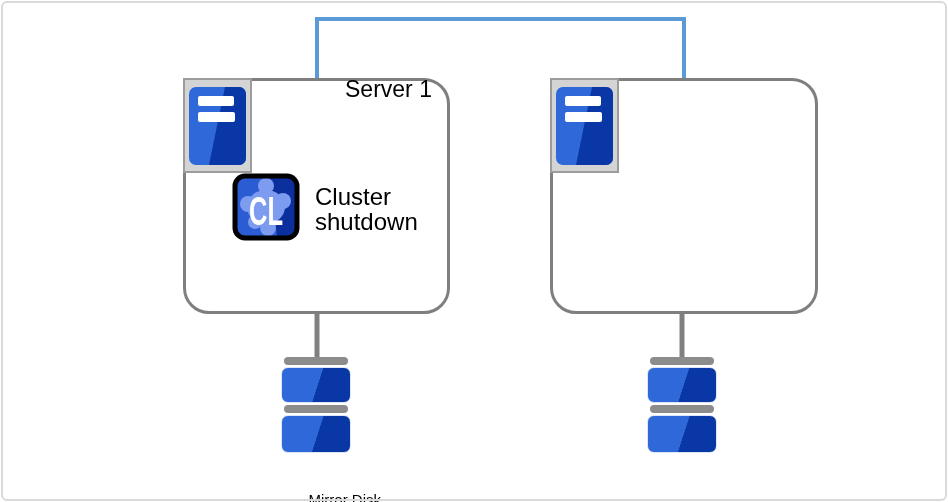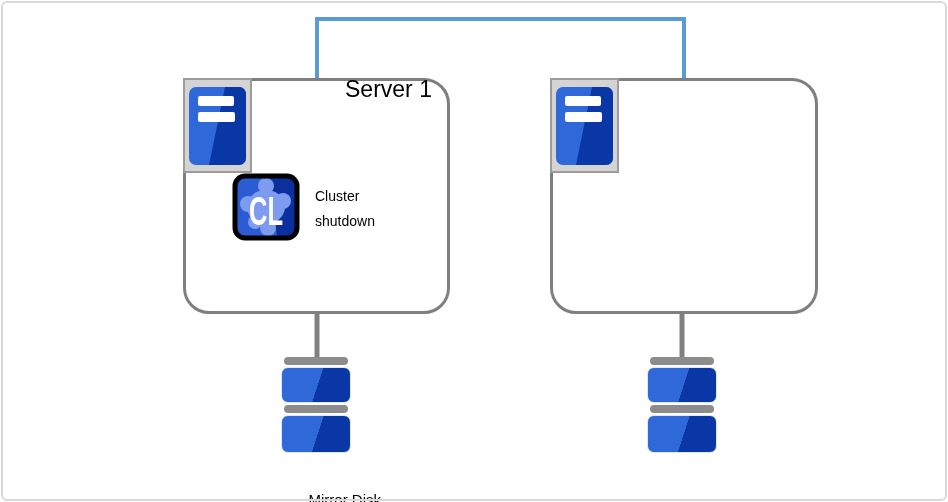--- a/index.html
+++ b/index.html
@@ -67,21 +67,21 @@
     top: 172px;
     width: 70px;
     height: 70px;
     z-index: 3;
   }
   .cluster-label {
     position: absolute;
     left: 315px;
     top: 184px;
     width: 102px;
-    font-size: 14px;
+    font-size: 24px;
     line-height: 25px;
     color: #000000;
     z-index: 3;
   }
   .disk {
     position: absolute;
     top: 357px;
     width: 70px;
     height: 96px;
     z-index: 1;

